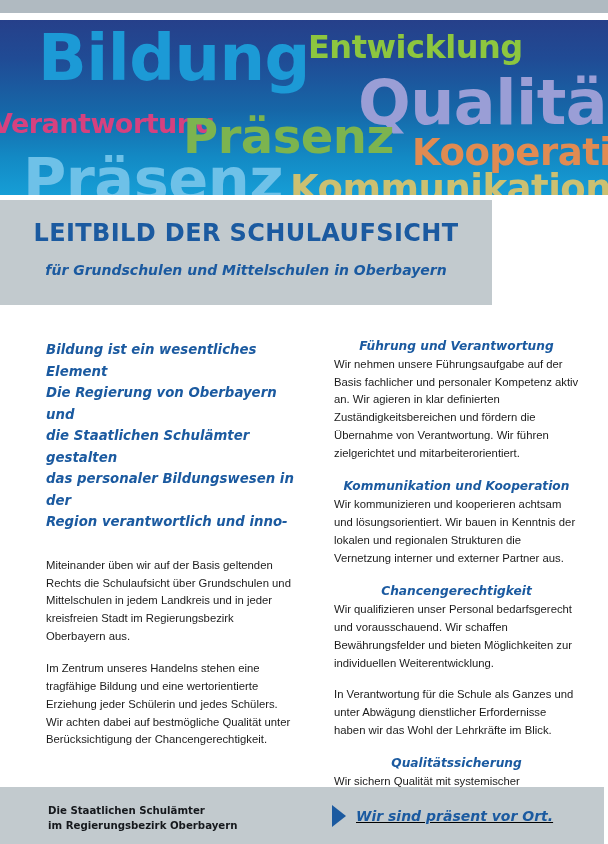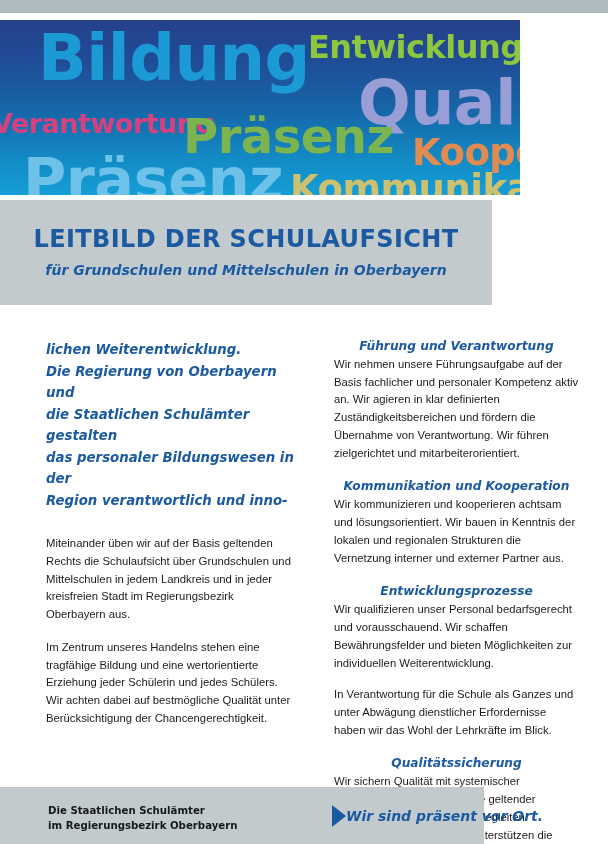--- a/index.html
+++ b/index.html
@@ -31,21 +31,21 @@
     width: 608px;
     height: 13px;
     background: #b0bac1;
   }
 
   
   .wordcloud {
     position: absolute;
     left: 0;
     top: 20px;
-    width: 520px;
+    width: 608px;
     height: 175px;
     background: linear-gradient(180deg,
         #26408a 0%,
         #204b95 22%,
         #1667a8 52%,
         #1389c4 78%,
         #169ed6 100%);
     overflow: hidden;
   }
   .wc-word {
@@ -87,21 +87,21 @@
     text-align: center;
     margin: 0 0 7px 0;
   }
   .title-sub {
     font-family: "DejaVu Sans", "Liberation Sans", sans-serif;
     font-weight: 700;
     font-style: italic;
     font-size: 14px;
     color: #1b5aa0;
     text-align: center;
-    margin: 2px;
+    margin: 8px;
   }
 
   
   .content {
     position: absolute;
     left: 0;
     top: 305px;
     width: 608px;
     height: 482px;
     background: #ffffff;
@@ -160,42 +160,43 @@
     color: #1b1b1b;
     margin: 0;
   }
   .sec-body + .sec-body { margin-top: 14px; }
 
   
   .footer {
     position: absolute;
     left: 0;
     top: 787px;
-    width: 484px;
+    width: 604px;
     height: 57px;
     background: #c2cace;
   }
   .footer-left {
     position: absolute;
     left: 48px;
     top: 16px;
     font-family: "DejaVu Sans", "Liberation Sans", sans-serif;
     font-weight: 700;
     font-size: 10.2px;
     line-height: 1.5;
     color: #15181c;
   }
   .footer-left span { display: block; }
   .footer-right {
     position: absolute;
     left: 332px;
     top: 18px;
     display: flex;
     align-items: center;
-    gap: 0;
+    gap: 10px;
+    text-decoration: underline;
   }
   .footer-arrow {
     width: 0;
     height: 0;
     border-top: 11px solid transparent;
     border-bottom: 11px solid transparent;
     border-left: 14px solid #1b5aa0;
     flex: 0 0 auto;
   }
   .footer-claim {
@@ -227,21 +228,21 @@
 
   <div class="title-band">
     <h1 class="title-main">LEITBILD DER SCHULAUFSICHT</h1>
     <h2 class="title-sub">für Grundschulen und Mittelschulen in Oberbayern</h2>
   </div>
 
   <div class="content">
 
     <div class="col-left">
       <p class="lead">
-        <span class="lead-line">lichen Weiterentwicklung.</span>
+        <span class="lead-line">Bildung ist ein wesentliches Element</span>
         <span class="lead-line">Die Regierung von Oberbayern und</span>
         <span class="lead-line">die Staatlichen Schulämter gestalten</span>
         <span class="lead-line">das personaler Bildungswesen in der</span>
         <span class="lead-line">Region verantwortlich und inno-</span>
       </p>
 
       <p class="body-par">Miteinander üben wir auf der Basis geltenden Rechts die Schulaufsicht über Grundschulen und Mittelschulen in jedem Landkreis und in jeder kreisfreien Stadt im Regierungsbezirk Oberbayern aus.</p>
       <p class="body-par">Im Zentrum unseres Handelns stehen eine tragfähige Bildung und eine wertorientierte Erziehung jeder Schülerin und jedes Schülers. Wir achten dabei auf bestmögliche Qualität unter Berücksichtigung der Chancengerechtigkeit.</p>
 
     </div>
@@ -252,21 +253,21 @@
         <h3 class="sec-head">Führung und Verantwortung</h3>
         <p class="sec-body">Wir nehmen unsere Führungsaufgabe auf der Basis fachlicher und personaler Kompetenz aktiv an. Wir agieren in klar definierten Zuständigkeitsbereichen und fördern die Übernahme von Verantwortung. Wir führen zielgerichtet und mitarbeiterorientiert.</p>
       </div>
 
       <div class="sec">
         <h3 class="sec-head">Kommunikation und Kooperation</h3>
         <p class="sec-body">Wir kommunizieren und kooperieren achtsam und lösungsorientiert. Wir bauen in Kenntnis der lokalen und regionalen Strukturen die Vernetzung interner und externer Partner aus.</p>
       </div>
 
       <div class="sec">
-        <h3 class="sec-head">Entwicklungsprozesse</h3>
+        <h3 class="sec-head">Chancengerechtigkeit</h3>
         <p class="sec-body">Wir qualifizieren unser Personal bedarfsgerecht und vorausschauend. Wir schaffen Bewährungsfelder und bieten Möglichkeiten zur individuellen Weiterentwicklung.</p>
         <p class="sec-body">In Verantwortung für die Schule als Ganzes und unter Abwägung dienstlicher Erfordernisse haben wir das Wohl der Lehrkräfte im Blick.</p>
       </div>
 
       <div class="sec">
         <h3 class="sec-head">Qualitätssicherung</h3>
         <p class="sec-body">Wir sichern Qualität mit systemischer Kompetenz auf der Grundlage geltender Standards. Wir initiieren und begleiten Entwicklungsprozesse. Wir unterstützen die Eigenverantwortlichkeit der Schulen.</p>
       </div>
 
     </div>

